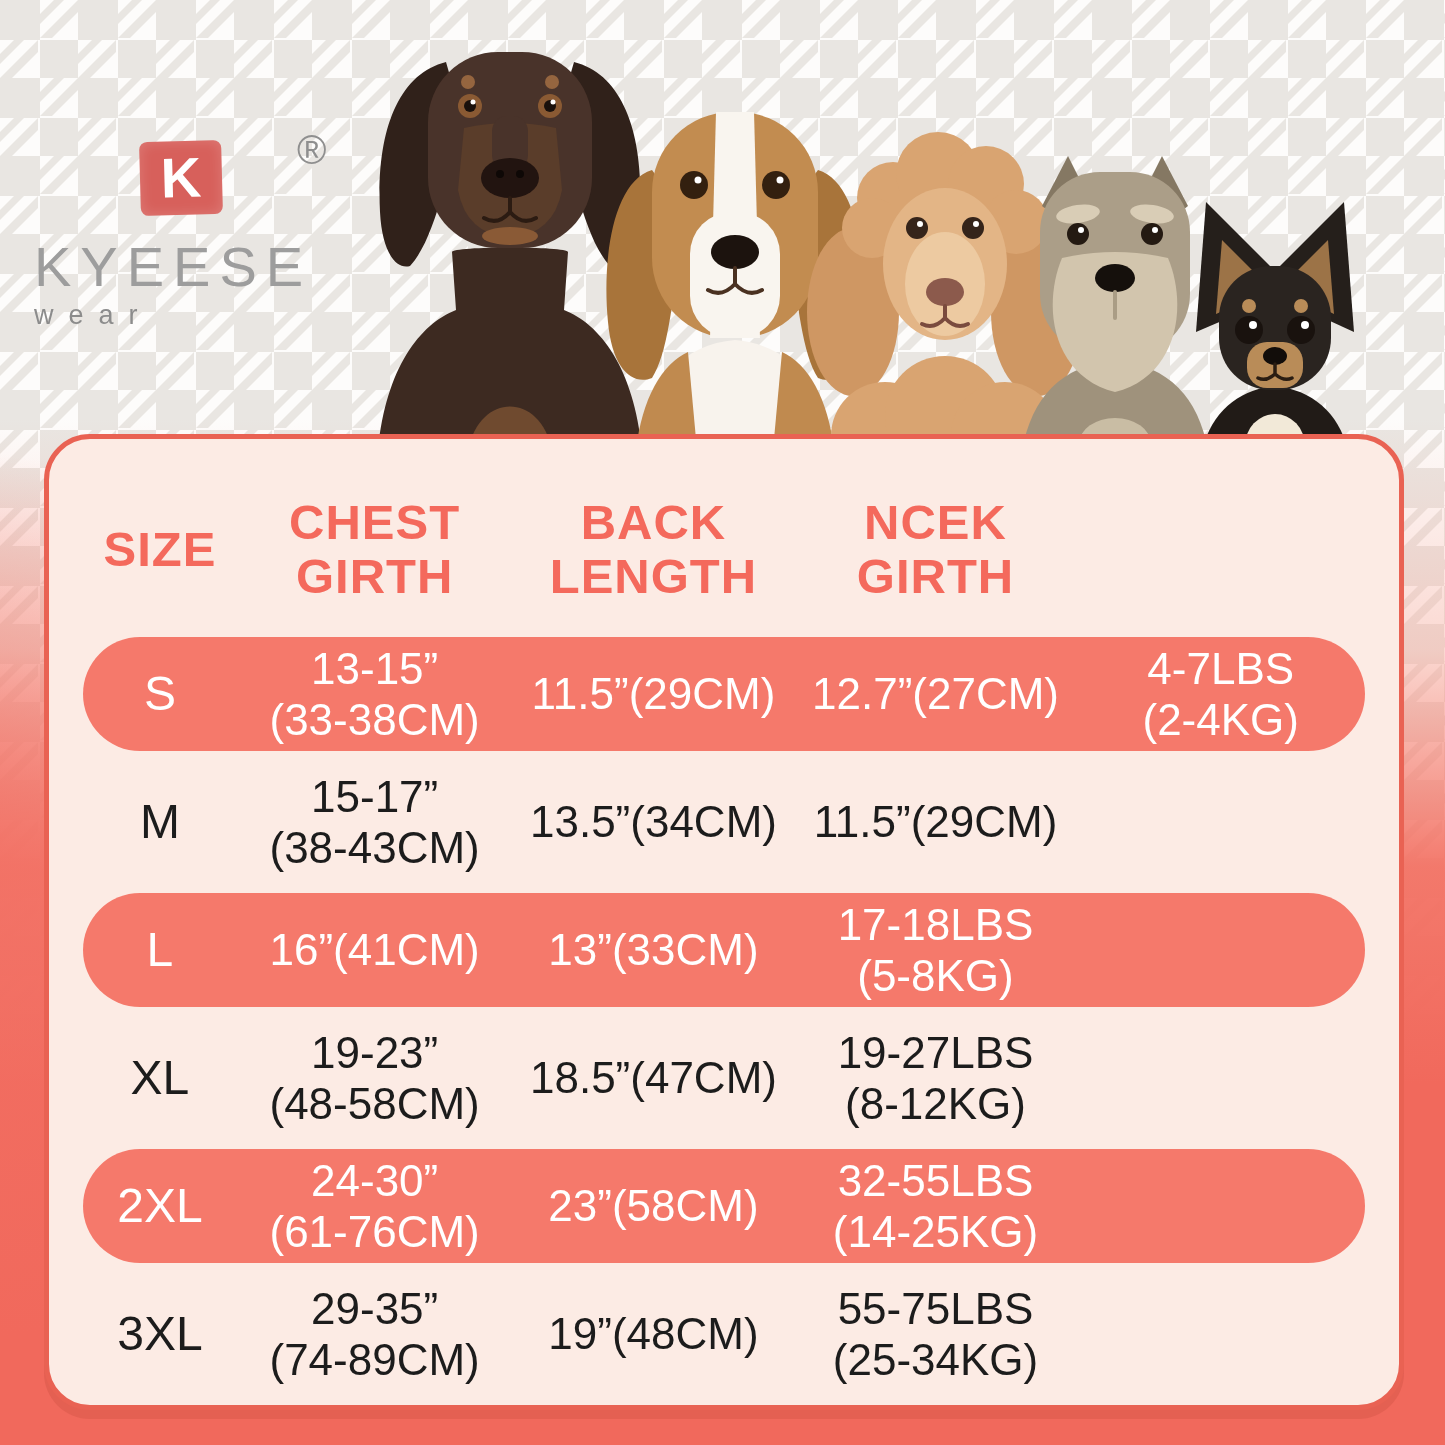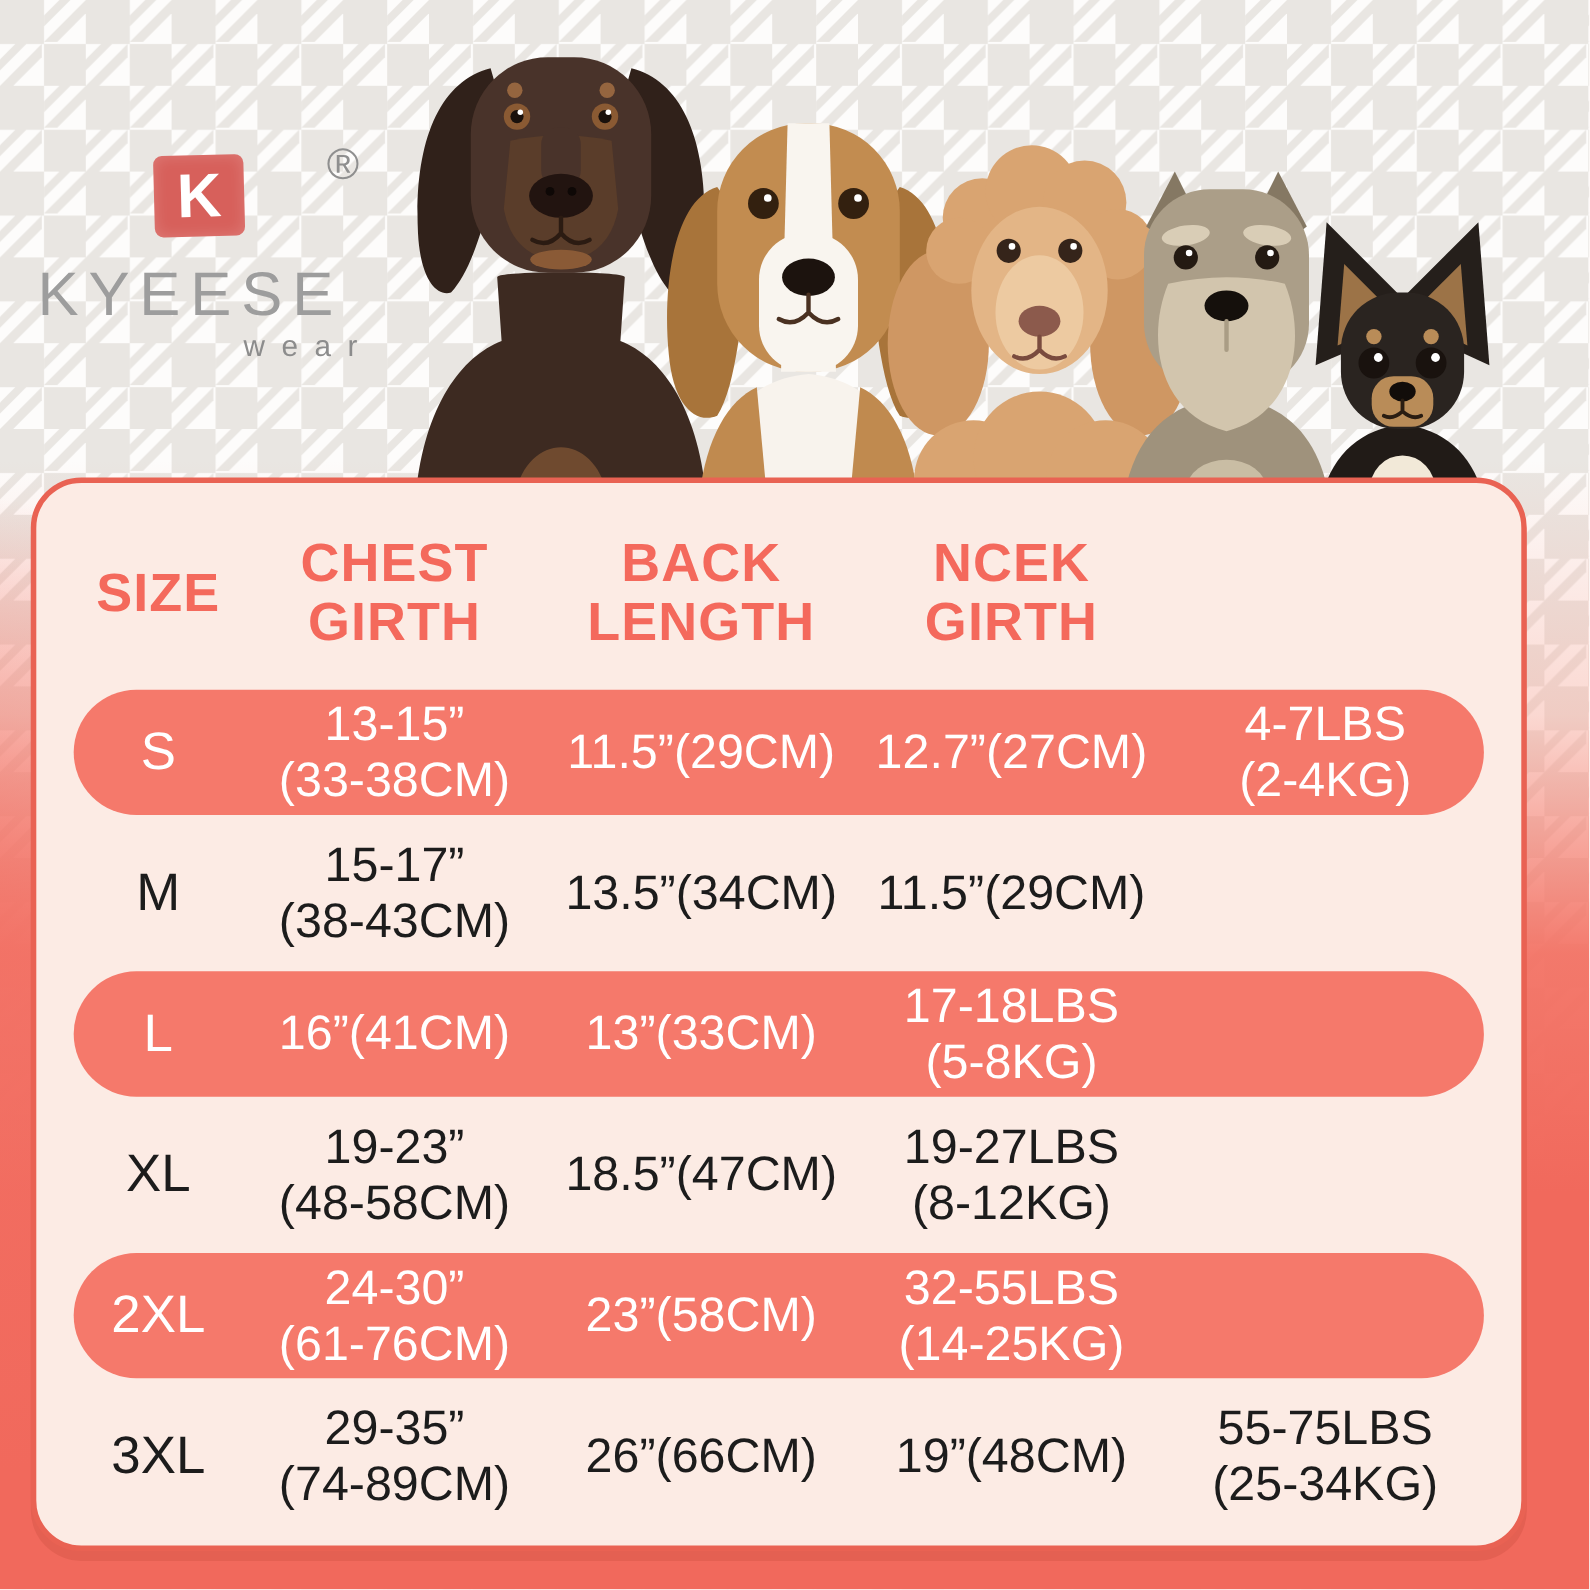--- a/index.html
+++ b/index.html
@@ -24,30 +24,30 @@
     display:flex;align-items:center;justify-content:center;
     box-shadow:inset 0 0 14px rgba(255,255,255,0.18);
   }
   .logo-mark span{color:#fff;font-size:56px;font-weight:bold;line-height:1;}
   .logo-reg{position:absolute;left:297px;top:128px;font-size:40px;color:#8f8f8f;}
   .logo-name{
     position:absolute;left:34px;top:234px;width:306px;
     font-size:56px;color:#9d9d9d;letter-spacing:9px;font-weight:400;
   }
   .logo-sub{
-    position:absolute;left:34px;top:300px;width:306px;text-align:right;
+    position:absolute;left:34px;top:300px;width:306px;text-align:left;
     font-size:27px;color:#8c8c8c;letter-spacing:15px;
   }
   
   .dogs{position:absolute;top:0;left:0;z-index:2;}
   
   .card{
-    position:absolute;z-index:3;left:28px;top:434px;width:1360px;height:976px;
+    position:absolute;z-index:3;left:44px;top:434px;width:1360px;height:976px;
     box-sizing:border-box;border:5px solid #e96253;border-radius:46px;
-    background:#fcebe4;padding:26px 34px 0 34px;
+    background:#fcebe4;padding:36px 34px 0 34px;
     box-shadow:0 9px 0 rgba(184,62,50,0.22);
   }
   .thead,.trow{
     display:grid;grid-template-columns:12% 21.5% 22% 22% 22.5%;
     align-items:center;text-align:center;
   }
   .thead{height:150px;margin-bottom:12px;}
   .th{
     color:#f4695c;font-weight:bold;font-size:49px;line-height:1.1;
     white-space:pre-line;letter-spacing:1px;
@@ -245,20 +245,19 @@
 (61-76CM)</div>
       <div class="cell">23”(58CM)</div>
       <div class="cell">32-55LBS
 (14-25KG)</div>
     </div>
 
     <div class="trow">
       <div class="cell cell-size">3XL</div>
       <div class="cell">29-35”
 (74-89CM)</div>
-      <div class="cell">26”(66CM)</div>
       <div class="cell">19”(48CM)</div>
       <div class="cell">55-75LBS
 (25-34KG)</div>
     </div>
 
   </div>
 </div>
 
 </body></html>

